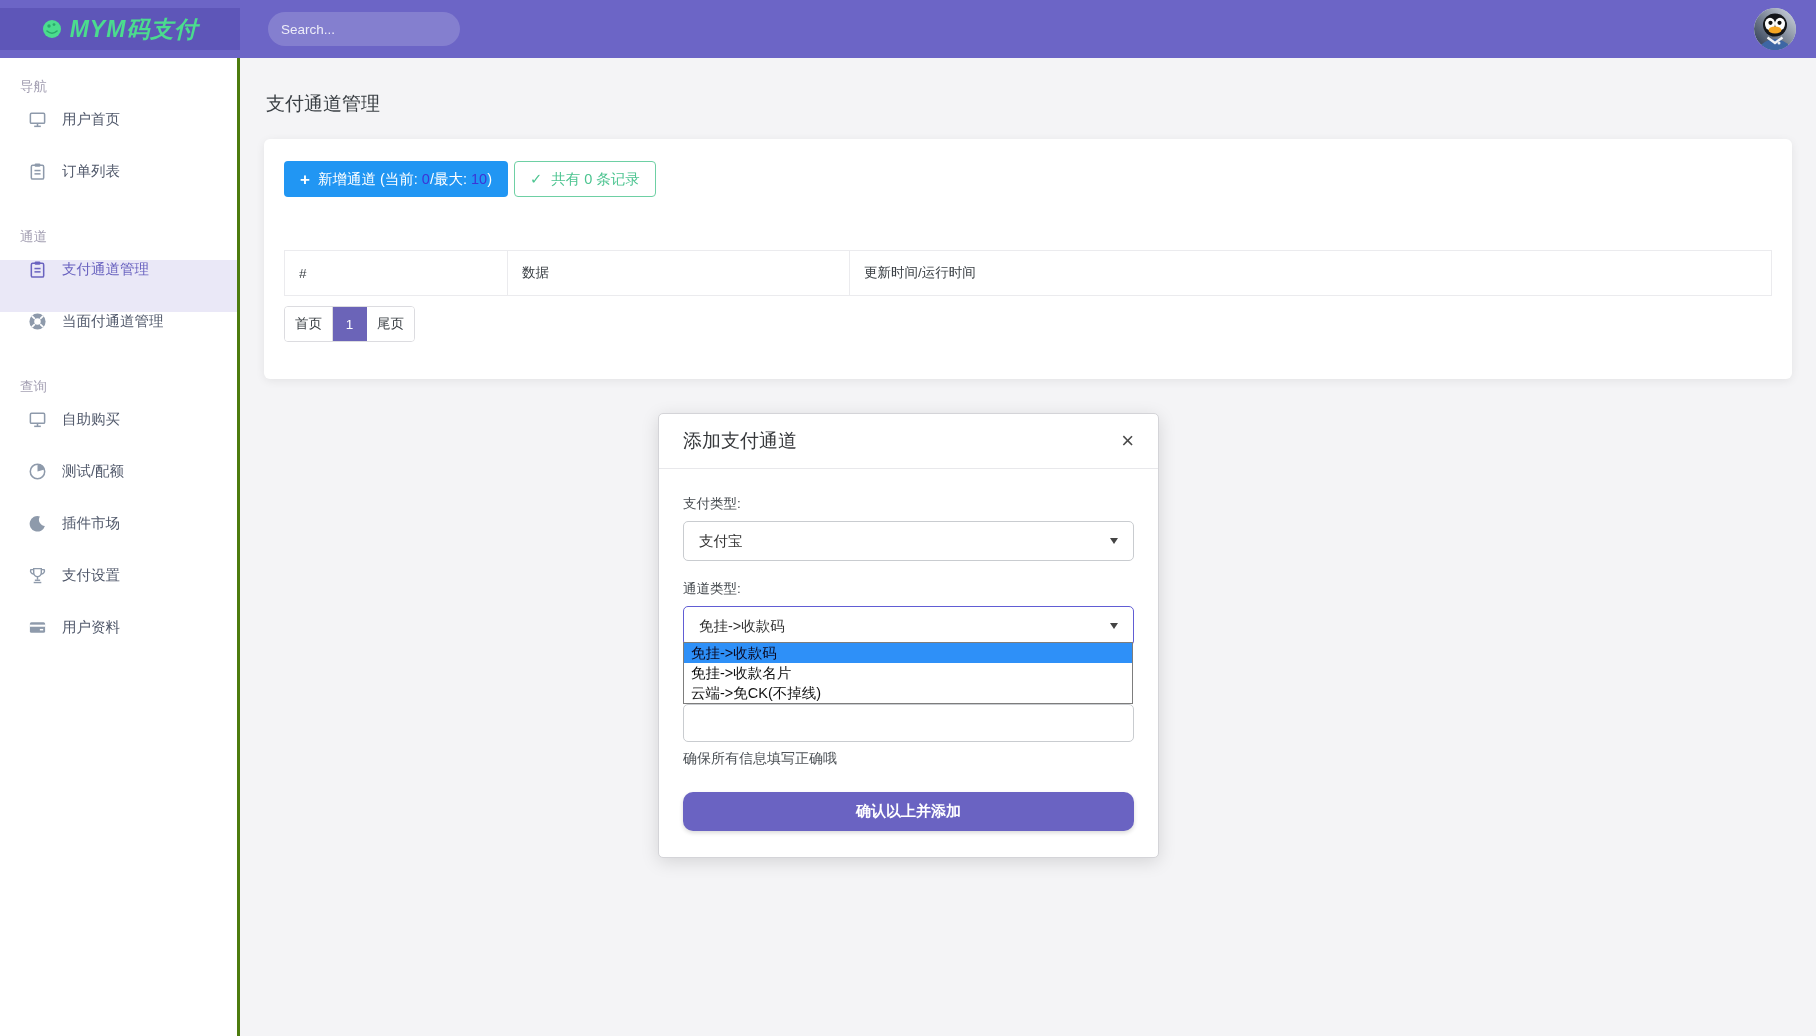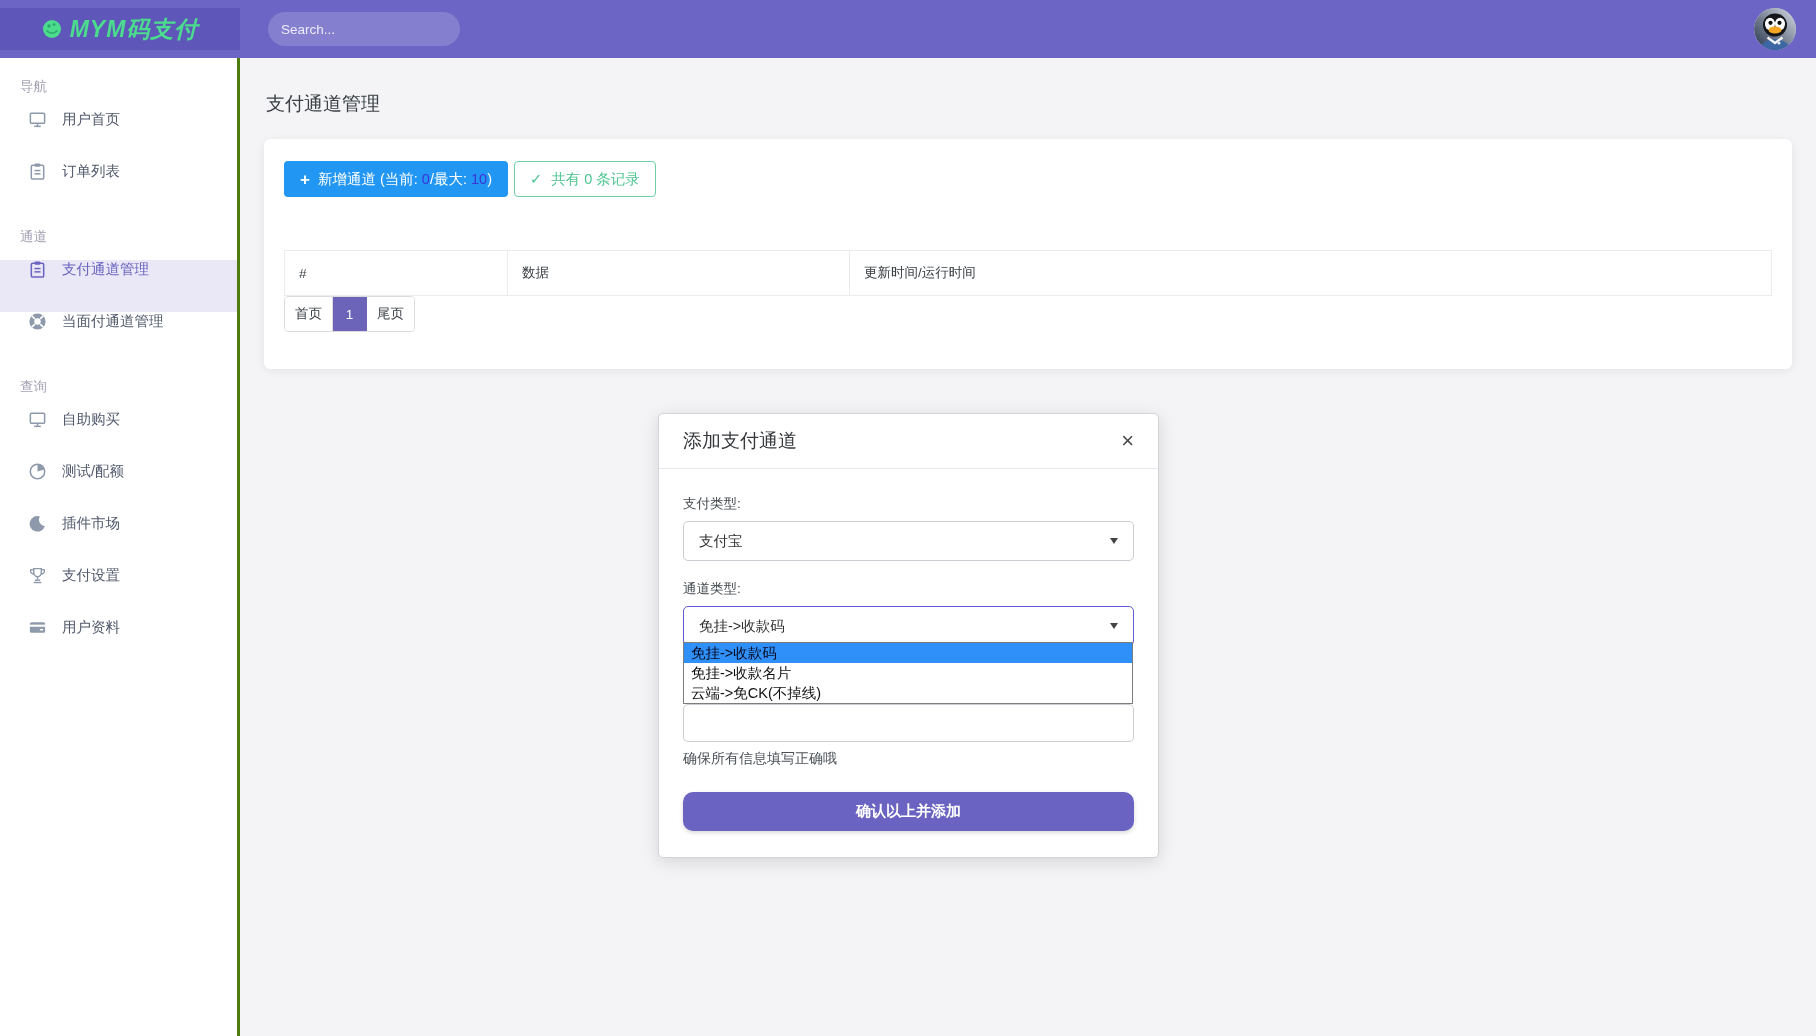--- a/index.html
+++ b/index.html
@@ -81,21 +81,21 @@
     color:#4cc490; font-size:14.5px; padding:0 15px;
     display:flex; align-items:center; gap:9px; cursor:pointer;
     font-family:"Liberation Sans",sans-serif;
   }
   .data-table { margin-top:53px; width:100%; border-collapse:collapse; }
   .data-table th {
     height:45px; border:1px solid #ebebee; text-align:left; padding:0 14px;
     font-size:13.5px; font-weight:normal; color:#3b4045; background:#fff;
   }
   .pagination {
-    margin-top:0; display:inline-flex;
+    margin-top:10px; display:inline-flex;
     border:1px solid #dcdce0; border-radius:4px; overflow:hidden;align-items:flex-end;
   }
   .page-cell {
     height:34px; min-width:46px; padding:0 10px;
     display:flex; align-items:center; justify-content:center;
     font-size:13.5px; color:#3b4045; background:#fff;
     border-right:1px solid #dcdce0; cursor:pointer;
   }
   .page-cell:last-child { border-right:none; }
   .page-cell.active { background:#6b64b8; color:#fff; min-width:34px; padding:0; border-right-color:#6b64b8; }

